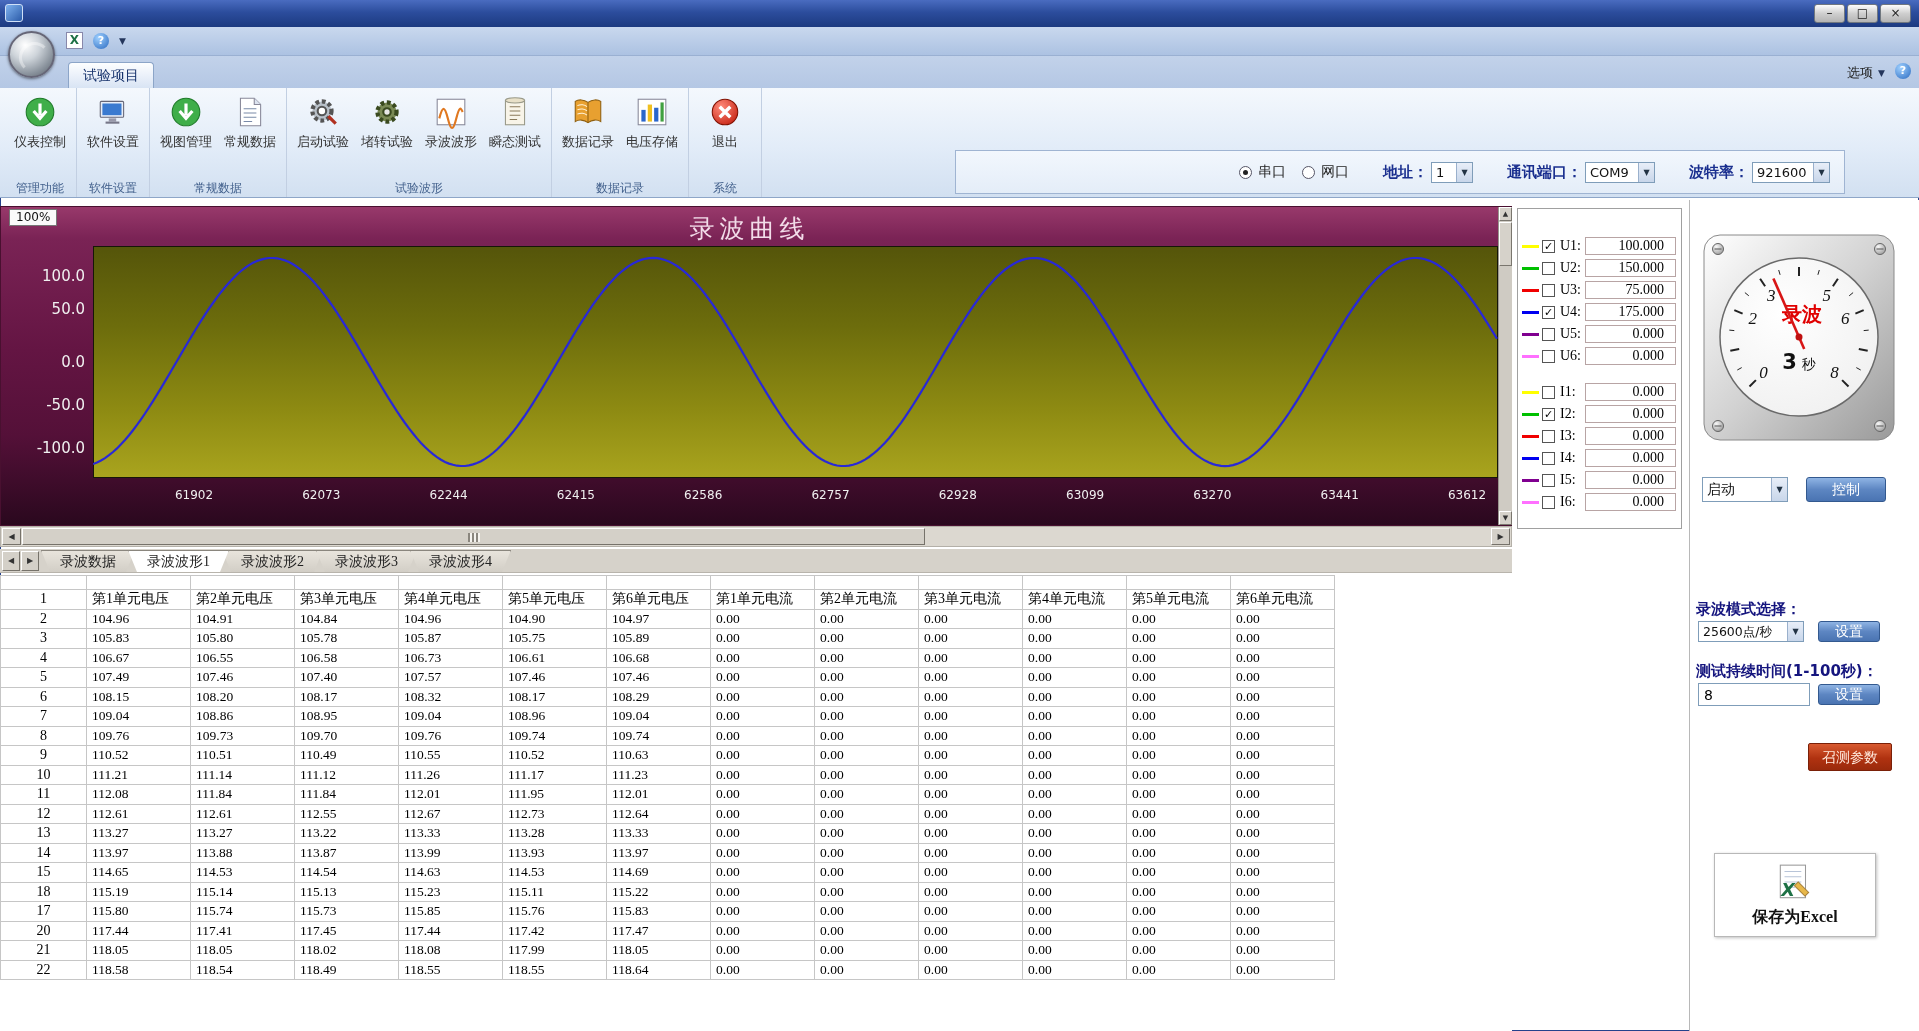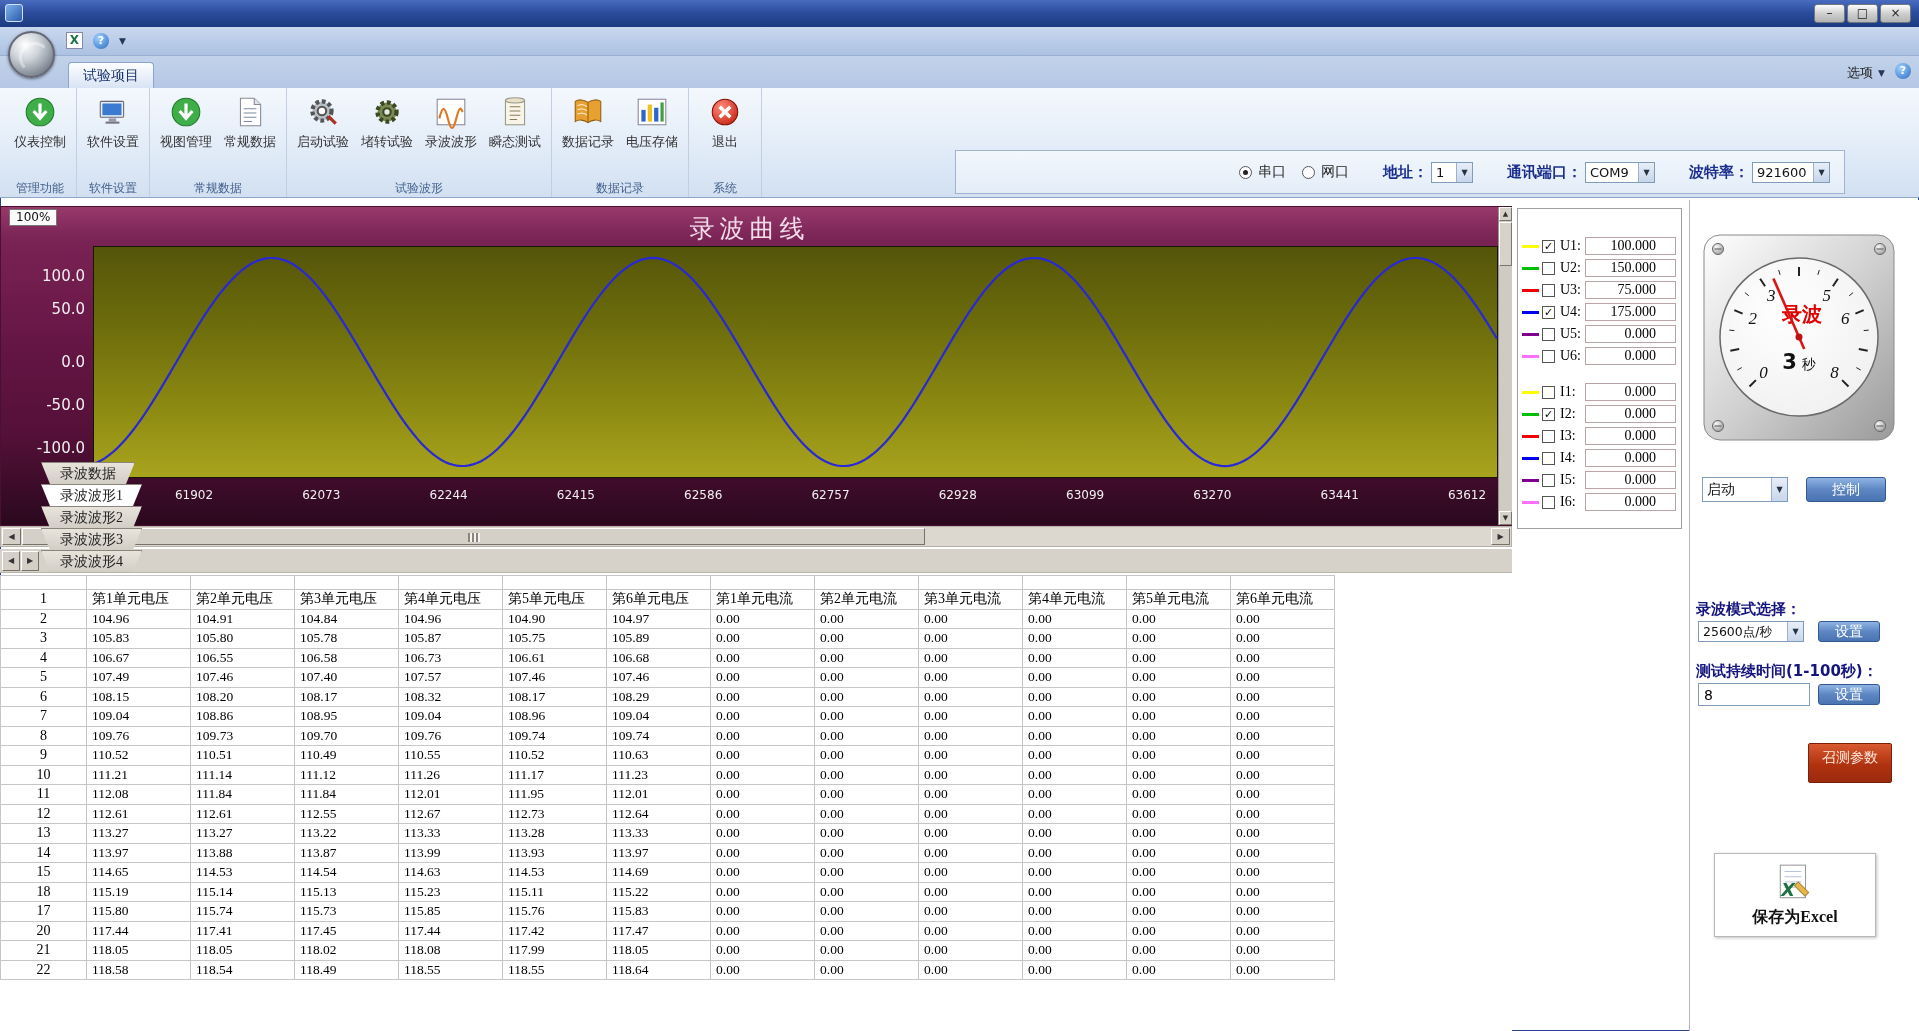--- a/index.html
+++ b/index.html
@@ -68,58 +68,58 @@
 
 #hscroll{position:absolute;left:0;top:526px;width:1512px;height:21px;background:#dcd8d0;border:1px solid #b4b0a8;}
 .hs-btn{position:absolute;top:1px;width:19px;height:17px;background:#d4d0c8;border:1px solid;border-color:#fff #76726a #76726a #fff;font-size:8px;line-height:15px;text-align:center;color:#333;}
 #hs-left{left:1px;} #hs-right{right:1px;}
 #hs-thumb{position:absolute;left:21px;top:1px;width:903px;height:17px;background:#d4d0c8;border:1px solid;border-color:#fff #76726a #76726a #fff;}
 #hs-grip{position:absolute;left:50%;top:4px;margin-left:-6px;width:12px;height:9px;background:repeating-linear-gradient(90deg,#8a867e 0 2px,#f4f2ee 2px 4px);}
 
 
 #sheettabs-row{position:absolute;left:0;top:549px;width:1512px;height:24px;background:#d6d2ca;border-bottom:1px solid #b8b4ac;display:flex;align-items:flex-end;padding-left:2px;}
 .stnav{width:18px;height:20px;margin:0 1px 1px 0;background:#d4d0c8;border:1px solid;border-color:#fff #76726a #76726a #fff;font-size:8px;text-align:center;line-height:18px;color:#333;flex:none;}
-#sheettabs{display:flex;align-items:flex-start;margin-left:8px;flex-direction:column;}
+#sheettabs{display:flex;align-items:flex-end;margin-left:8px;}
 .stab{height:22px;margin-left:-7px;padding:0 18px;background:linear-gradient(#e8e4dc,#d2cec6);border:1px solid #8a867e;border-bottom:none;clip-path:polygon(0 0,100% 0,calc(100% - 9px) 100%,9px 100%);font-size:14px;line-height:21px;color:#222;font-family:"Liberation Serif","DejaVu Serif",serif;white-space:nowrap;}
 .stab.active{background:#fff;z-index:2;position:relative;}
 
 
 #tablewrap{position:absolute;left:0;top:575px;width:1512px;height:456px;overflow:hidden;background:#fff;}
 #dtable{border-collapse:collapse;table-layout:fixed;width:1334px;font-family:"Liberation Serif","DejaVu Serif",serif;}
 #dtable td{border:1px solid #c6c6c6;height:19.5px;overflow:hidden;white-space:nowrap;font-size:13.5px;color:#000;padding:0 0 0 5px;background:#fff;}
 #dtable td.rn{text-align:center;padding:0;font-size:14px;}
 #dtable tr.spare td{height:14px;}
 #dtable td.hc{font-size:14px;}
 
 
 #legend{position:absolute;left:1517px;top:208px;width:165px;height:321px;background:#fff;border:1px solid #a0a0a0;padding-top:26px;}
 .lrow{display:flex;align-items:center;height:22px;padding-left:4px;}
 .lrow-gap{margin-top:14px;}
 .lsw{width:17px;height:3px;flex:none;}
 .lcb{width:13px;height:13px;flex:none;margin-left:3px;background:#fff;border:1px solid #555;font-size:11px;line-height:11px;text-align:center;color:#000;font-weight:bold;}
 .llb{margin-left:5px;font-size:14px;width:27px;font-family:"Liberation Serif","DejaVu Serif",serif;}
-.lvb{margin-left:auto;margin-right:5px;width:97px;height:18px;border:1px solid #b8a4a4;background:#fff;font-size:14px;line-height:16px;text-align:right;padding-right:19px;font-family:"Liberation Serif","DejaVu Serif",serif;color:#000;}
+.lvb{margin-left:auto;margin-right:5px;width:97px;height:18px;border:1px solid #b8a4a4;background:#fff;font-size:14px;line-height:16px;text-align:right;padding-right:11px;font-family:"Liberation Serif","DejaVu Serif",serif;color:#000;}
 
 
 #rsep{position:absolute;left:1689px;top:200px;width:1px;height:831px;background:#b8b8b8;}
 #rightpanel{position:absolute;left:1690px;top:200px;width:229px;height:831px;background:#fff;}
 #gauge{position:absolute;left:12px;top:33px;}
 #start-combo{position:absolute;left:12px;top:277px;width:86px;height:25px;}
 #start-combo .cval{font-size:14px;line-height:23px;}
 #start-combo .cbtn{line-height:23px;}
 #ctrl-btn{position:absolute;left:116px;top:277px;width:80px;height:25px;line-height:23px;}
 .bluebtn{background:linear-gradient(#8fb4e4,#5d86c2 50%,#4a74b2);border:1px solid #33598f;border-radius:3px;color:#fff;font-size:14px;text-align:center;cursor:default;}
 #mode-label{position:absolute;left:6px;top:400px;font-size:15px;font-weight:bold;color:#15157e;white-space:nowrap;}
 #mode-combo{position:absolute;left:8px;top:421px;width:106px;height:21px;}
 #mode-combo .cval{font-size:12.5px;}
 #set1{position:absolute;left:128px;top:421px;width:62px;height:21px;line-height:19px;}
 #dur-label{position:absolute;left:6px;top:462px;font-size:15px;font-weight:bold;color:#15157e;white-space:nowrap;}
 #dur-input{position:absolute;left:8px;top:483px;width:112px;height:23px;border:1px solid #7f9db9;font-size:14px;padding-left:5px;background:#fff;color:#000;line-height:21px;font-family:"DejaVu Sans",sans-serif;}
 #set2{position:absolute;left:128px;top:484px;width:62px;height:21px;line-height:19px;}
-#recall-btn{position:absolute;left:118px;top:543px;width:84px;height:40px;background:linear-gradient(#d85a30,#b03210 55%,#9a2a0c);border:1px solid #7a2008;border-radius:2px;color:#ffe9dc;font-size:14px;text-align:center;line-height:26px;cursor:default;}
+#recall-btn{position:absolute;left:118px;top:543px;width:84px;height:28px;background:linear-gradient(#d85a30,#b03210 55%,#9a2a0c);border:1px solid #7a2008;border-radius:2px;color:#ffe9dc;font-size:14px;text-align:center;line-height:26px;cursor:default;}
 #save-panel{position:absolute;left:24px;top:653px;width:162px;height:84px;background:#fff;border:1px solid #b8b8b8;box-shadow:1px 1px 3px rgba(0,0,0,.25);display:flex;flex-direction:column;align-items:center;justify-content:center;gap:3px;cursor:default;}
 #save-label{font-size:16px;font-weight:bold;color:#111;font-family:"Liberation Serif","DejaVu Serif",serif;}
 </style>
 </head>
 <body>
 
 <div id="app">
 
   <div id="titlebar">
     <div class="app-ic"></div>

